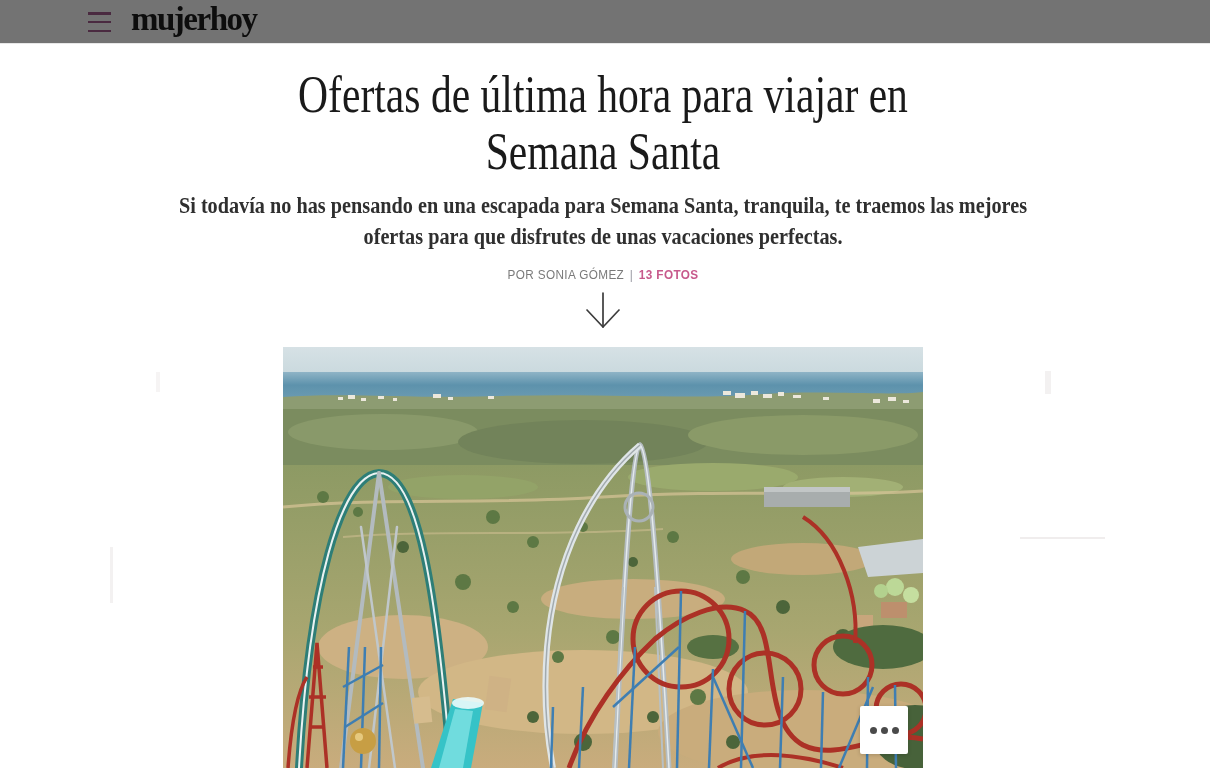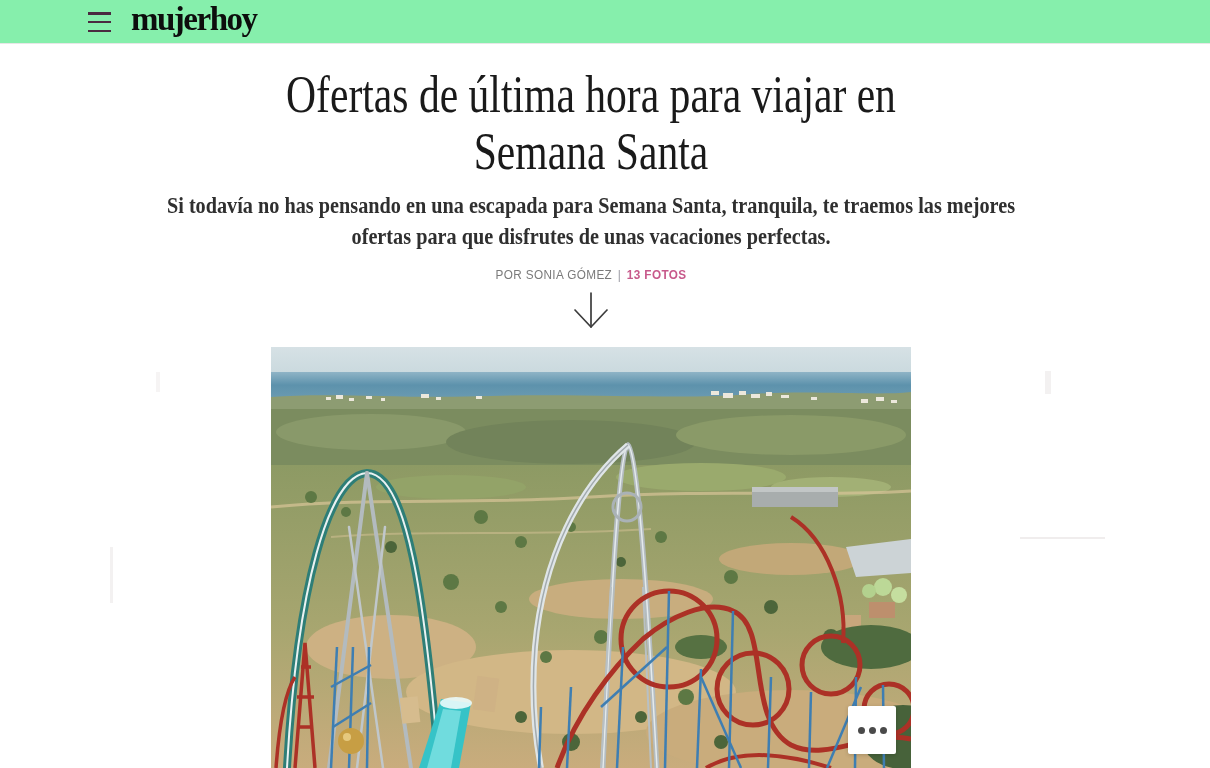--- a/index.html
+++ b/index.html
@@ -1,32 +1,32 @@
 <!DOCTYPE html>
 <html style="--accent-pink: #c7598b; --menu-plum: #4a2a40; --headline-color: #1a1a1a; --subtitle-color: #2f2f2f; --byline-gray: #7a7a7a; --header-border: #e7e7e7; --arrow-color: #3c3c3c; --dot-color: #4a4a4a;"><head>
 <meta charset="utf-8">
 <style>
   * { margin:0; padding:0; box-sizing:border-box; }
   html,body { width:1210px; height:768px; overflow:hidden; background:#fff;
     font-family:"Liberation Sans", sans-serif; }
   .page { position:relative; width:1210px; height:768px; background:#fff; }
 
   
-  .site-header { position:relative; height:44px; background:#86efac;
+  .site-header { position:relative; height:44px; background:#737373;
     border-bottom:1px solid var(--header-border, #e7e7e7); z-index:5; }
   .hamburger { position:absolute; left:88px; top:12px; width:23px; height:20px;
     display:flex; flex-direction:column; justify-content:space-between; cursor:pointer;
     background:none; border:none; }
   .hamburger .bar { height:2.5px; width:100%; background:var(--menu-plum, #4a2a40); }
   .logo { position:absolute; left:131px; top:-3px; font-family:"Liberation Serif", serif;
     font-weight:700; font-size:33px; letter-spacing:-1.5px; color:#0d0d0d;
     line-height:44px; text-decoration:none; cursor:pointer; }
 
   
-  .content { position:relative; width:1182px; }
+  .content { position:relative; width:1182px;margin-left:12px; }
   .headline { margin-top:22px; width:1100px; margin-left:auto; margin-right:auto;
     transform:scaleX(0.8); transform-origin:50% 0;
     font-family:"Liberation Serif", serif; font-weight:400;
     font-size:52px; line-height:57px; text-align:center;
     color:var(--headline-color, #1a1a1a); }
   .standfirst { margin-top:10px; width:1030px; margin-left:auto; margin-right:auto;
     transform:scaleX(0.88); transform-origin:50% 0;
     font-family:"Liberation Serif", serif; font-weight:700;
     font-size:23px; line-height:31px; text-align:center;
     color:var(--subtitle-color, #2f2f2f); }

